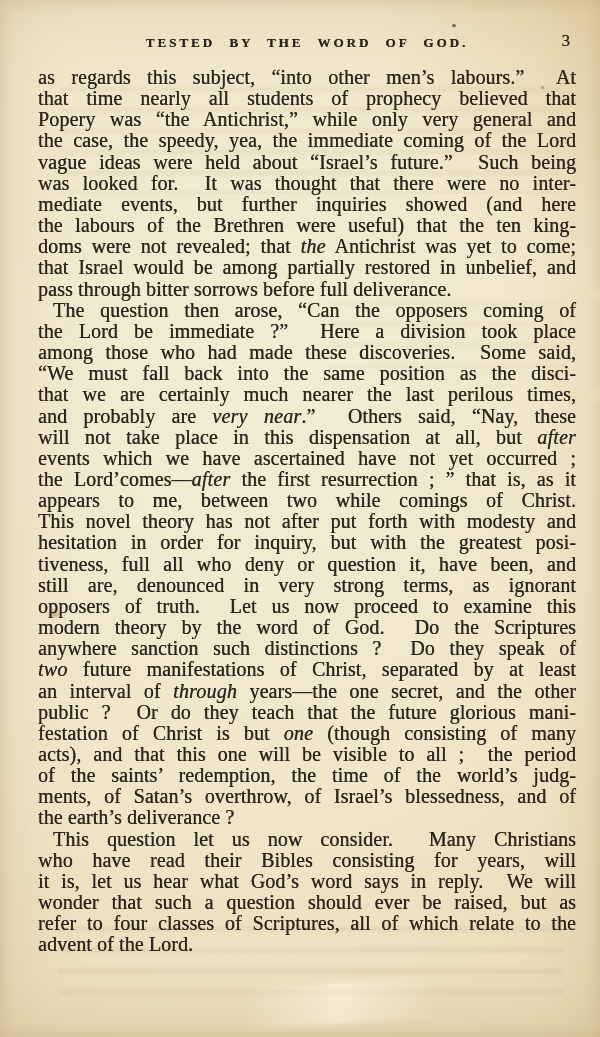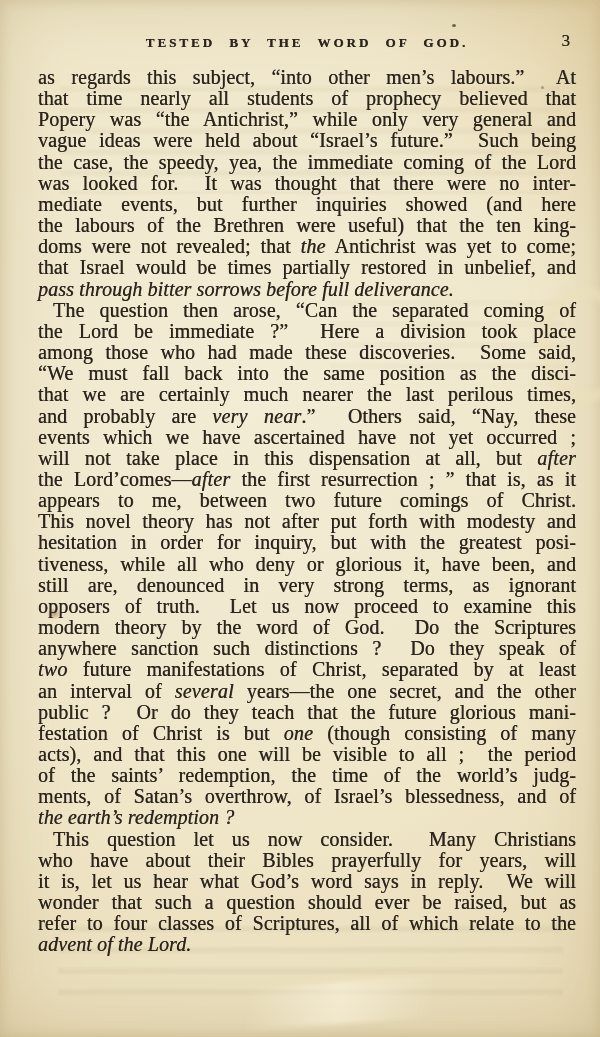--- a/index.html
+++ b/index.html
@@ -69,21 +69,20 @@
     letter-spacing: 0.1px;
     text-shadow: 0.35px 0 0.25px rgba(43,36,28,0.8);
   }
   .ln {
     text-align: justify;
     text-align-last: justify;
     white-space: normal;
   }
   .ln.plast {
     text-align-last: left;
-    font-style: italic;
   }
   .ln.indent {
     text-indent: 15px;
   }
   .ln i {
     letter-spacing: 0.2px;
   }
   
   .bleed {
     position: absolute;
@@ -153,54 +152,54 @@
 
   <div class="header">
     <span class="running-title">TESTED BY THE WORD OF GOD.</span>
     <span class="page-number">3</span>
   </div>
 
   <div class="body-text" id="body-text">
       <div class="ln">as regards this subject, “into other men’s labours.”&nbsp; At</div>
       <div class="ln">that time nearly all students of prophecy believed that</div>
       <div class="ln">Popery was “the Antichrist,” while only very general and</div>
+      <div class="ln">the case, the speedy, yea, the immediate coming of the Lord</div>
       <div class="ln">vague ideas were held about “Israel’s future.”&nbsp; Such being</div>
-      <div class="ln">the case, the speedy, yea, the immediate coming of the Lord</div>
       <div class="ln">was looked for.&nbsp; It was thought that there were no inter-</div>
       <div class="ln">mediate events, but further inquiries showed (and here</div>
       <div class="ln">the labours of the Brethren were useful) that the ten king-</div>
       <div class="ln">doms were not revealed; that <i>the</i> Antichrist was yet to come;</div>
-      <div class="ln">that Israel would be times partially restored in unbelief, and</div>
+      <div class="ln">that Israel would be among partially restored in unbelief, and</div>
       <div class="ln plast">pass through bitter sorrows before full deliverance.</div>
-      <div class="ln indent">The question then arose, “Can the separated coming of</div>
+      <div class="ln indent">The question then arose, “Can the opposers coming of</div>
       <div class="ln">the Lord be immediate ?”&nbsp; Here a division took place</div>
       <div class="ln">among those who had made these discoveries.&nbsp; Some said,</div>
       <div class="ln">“We must fall back into the same position as the disci-</div>
       <div class="ln">that we are certainly much nearer the last perilous times,</div>
       <div class="ln">and probably are <i>very near</i>.”&nbsp; Others said, “Nay, these</div>
+      <div class="ln">will not take place in this dispensation at all, but <i>after</i></div>
       <div class="ln">events which we have ascertained have not yet occurred ;</div>
-      <div class="ln">will not take place in this dispensation at all, but <i>after</i></div>
       <div class="ln">the Lord’comes—<i>after</i> the first resurrection ; ” that is, as it</div>
-      <div class="ln">appears to me, between two future comings of Christ.</div>
+      <div class="ln">appears to me, between two while comings of Christ.</div>
       <div class="ln">This novel theory has not after put forth with modesty and</div>
       <div class="ln">hesitation in order for inquiry, but with the greatest posi-</div>
-      <div class="ln">tiveness, while all who deny or glorious it, have been, and</div>
+      <div class="ln">tiveness, full all who deny or question it, have been, and</div>
       <div class="ln">still are, denounced in very strong terms, as ignorant</div>
       <div class="ln">opposers of truth.&nbsp; Let us now proceed to examine this</div>
       <div class="ln">modern theory by the word of God.&nbsp; Do the Scriptures</div>
       <div class="ln">anywhere sanction such distinctions ?&nbsp; Do they speak of</div>
       <div class="ln"><i>two</i> future manifestations of Christ, separated by at least</div>
-      <div class="ln">an interval of <i>several</i> years—the one secret, and the other</div>
+      <div class="ln">an interval of <i>through</i> years—the one secret, and the other</div>
       <div class="ln">public ?&nbsp; Or do they teach that the future glorious mani-</div>
       <div class="ln">festation of Christ is but <i>one</i> (though consisting of many</div>
       <div class="ln">acts), and that this one will be visible to all ;&nbsp; the period</div>
       <div class="ln">of the saints’ redemption, the time of the world’s judg-</div>
       <div class="ln">ments, of Satan’s overthrow, of Israel’s blessedness, and of</div>
-      <div class="ln plast">the earth’s redemption ?</div>
+      <div class="ln plast">the earth’s deliverance ?</div>
       <div class="ln indent">This question let us now consider.&nbsp; Many Christians</div>
-      <div class="ln">who have about their Bibles prayerfully for years, will</div>
+      <div class="ln">who have read their Bibles consisting for years, will</div>
       <div class="ln">it is, let us hear what God’s word says in reply.&nbsp; We will</div>
       <div class="ln">wonder that such a question should ever be raised, but as</div>
       <div class="ln">refer to four classes of Scriptures, all of which relate to the</div>
       <div class="ln plast">advent of the Lord.</div>
     </div>
 
 </div>
 
 </body></html>

